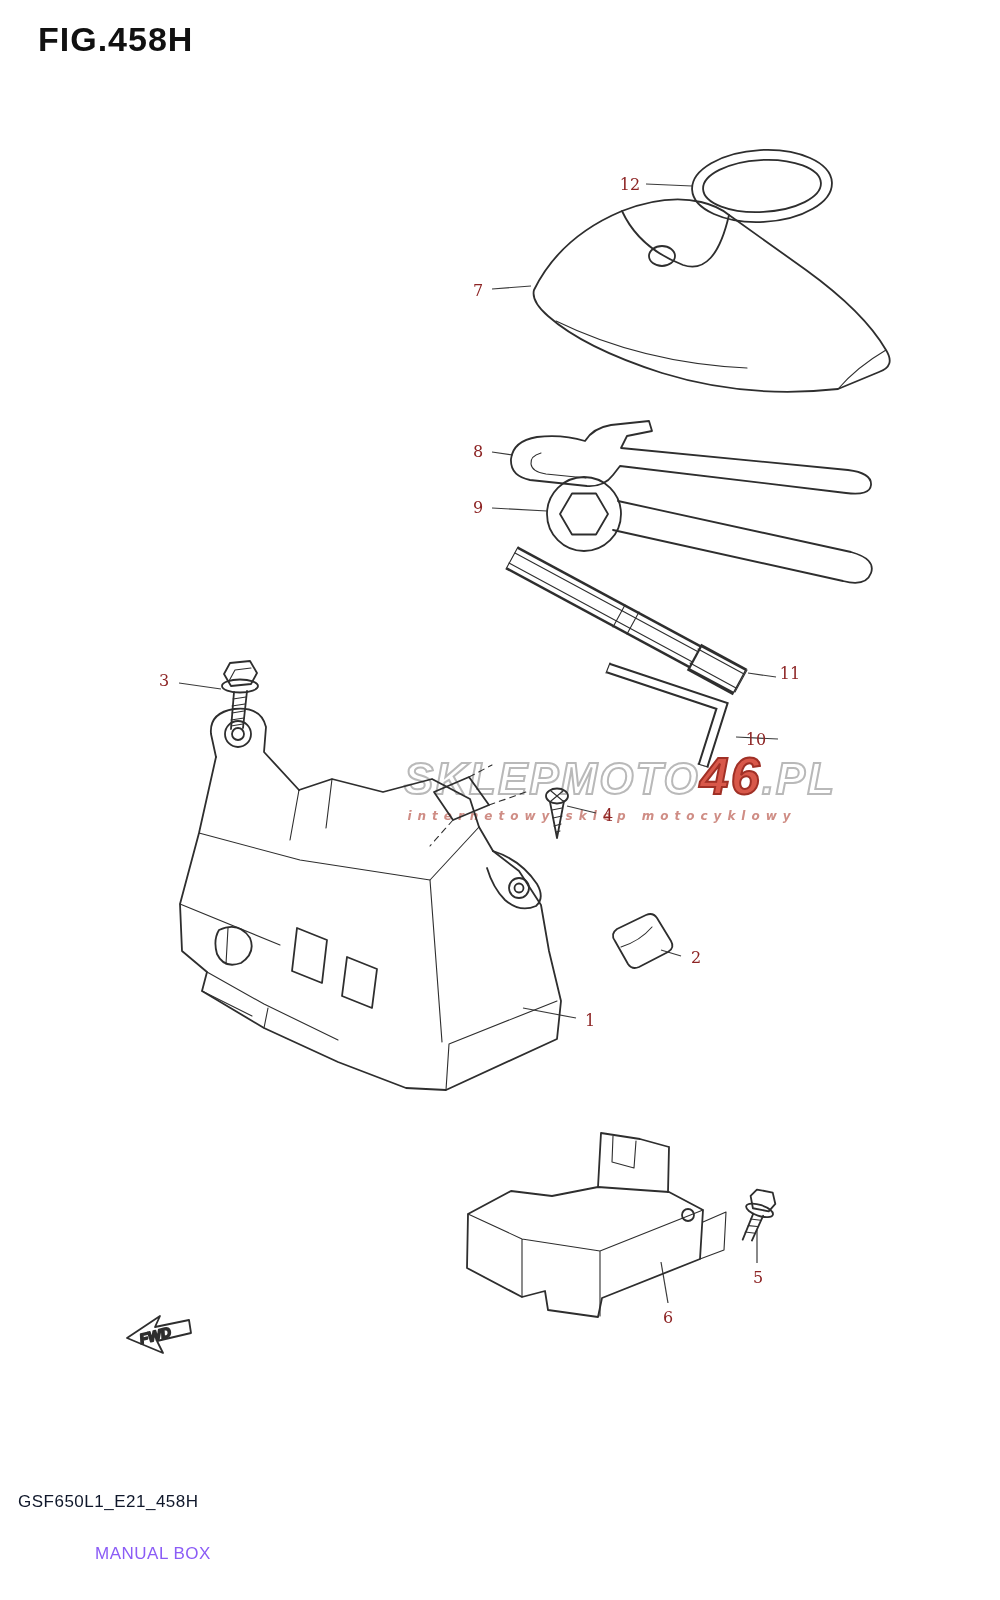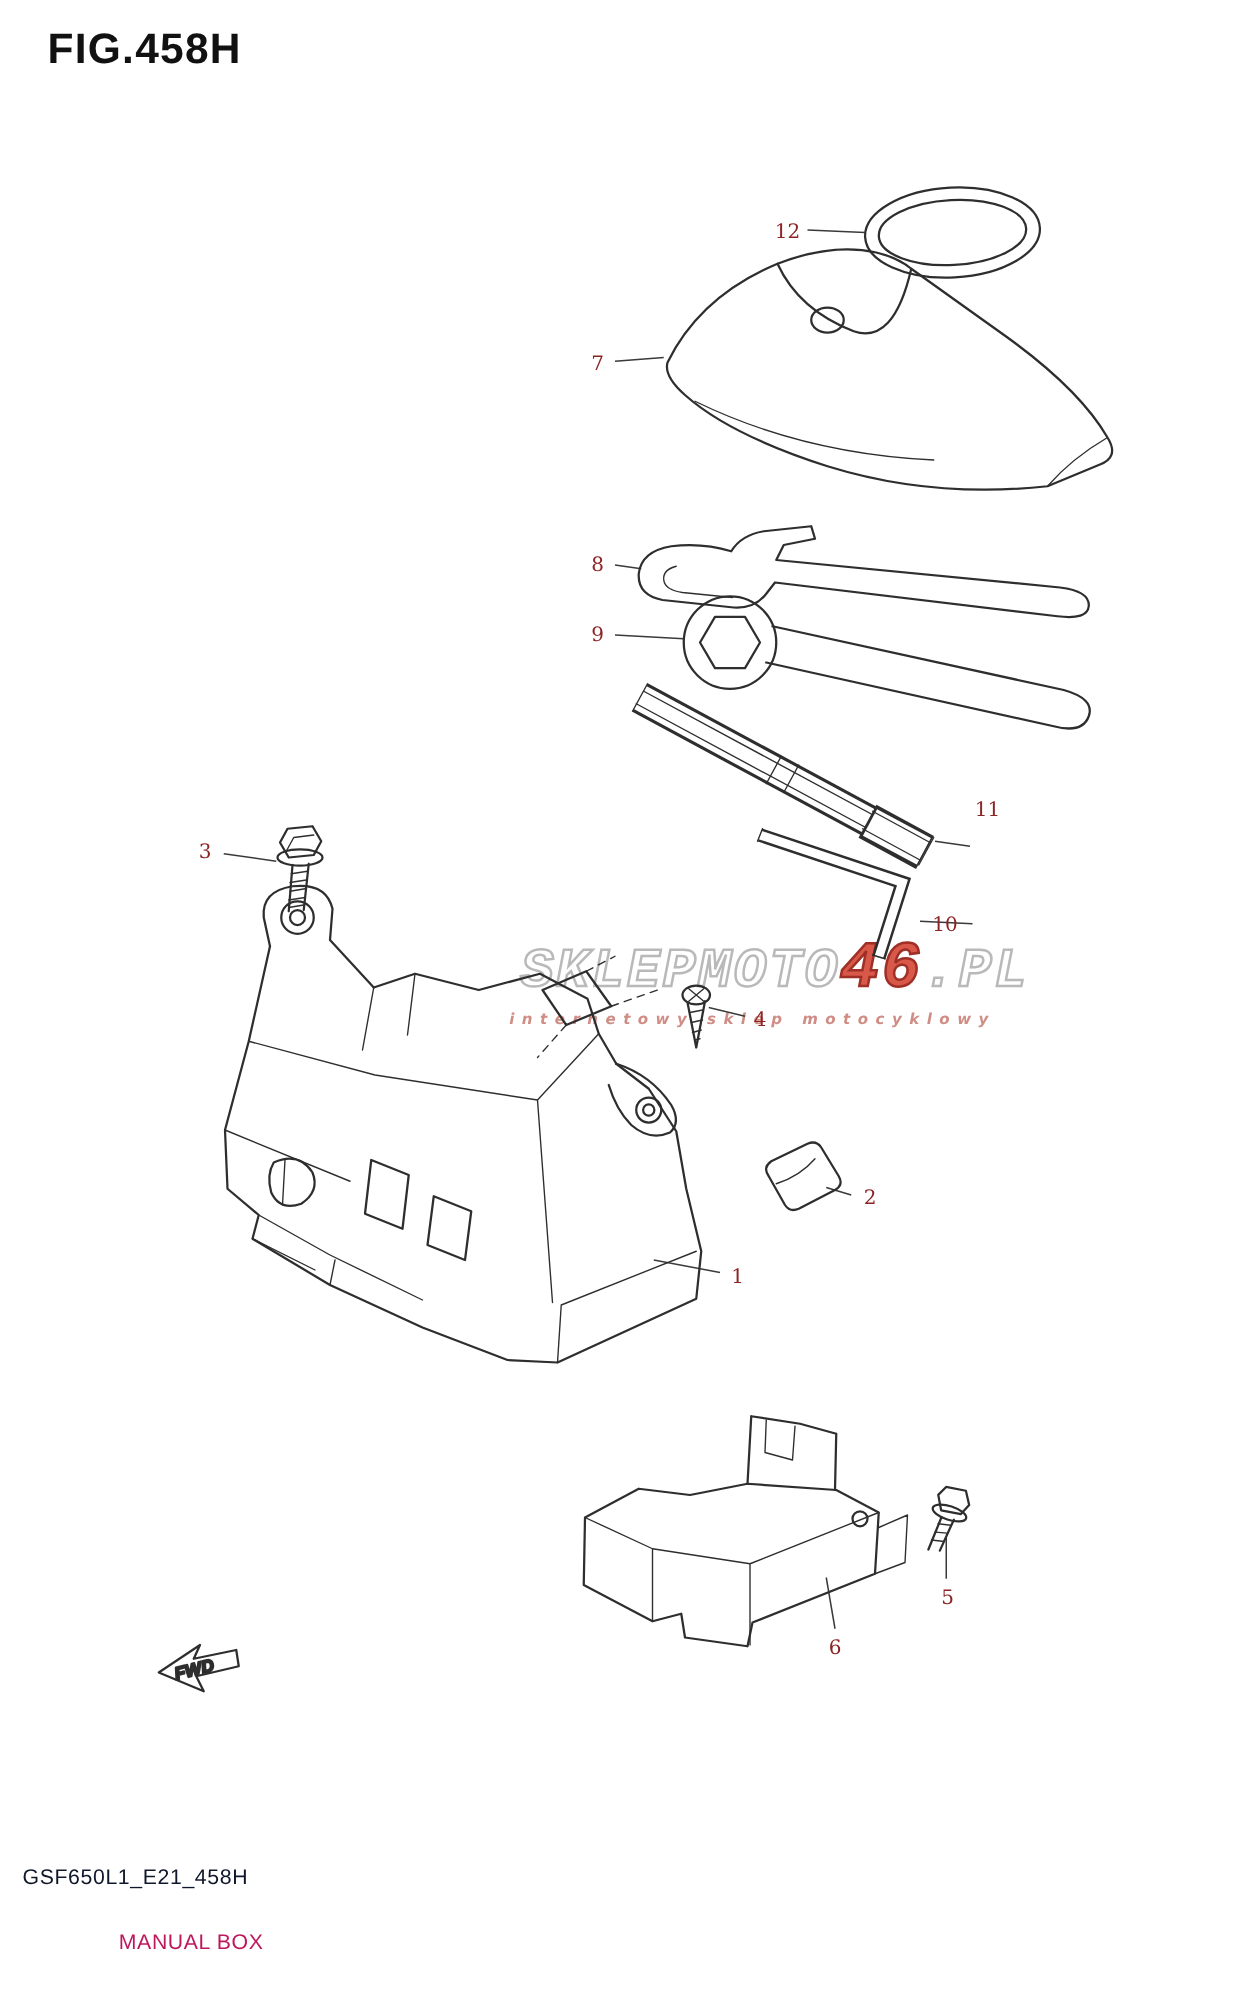--- a/index.html
+++ b/index.html
@@ -7,41 +7,41 @@
   .page { position:relative; width:1000px; height:1600px; background:#fff; overflow:hidden; }
 
   .fig-title {
     position:absolute; left:38px; top:20px; z-index:4;
     font-family:"Liberation Sans", sans-serif;
     font-weight:bold; font-size:34px; letter-spacing:1px; color:#111;
   }
 
   
   .watermark { position:absolute; left:362px; top:746px; width:480px; text-align:center; z-index:1; user-select:none; }
-  .wm-line { font-family:Liberation Mono, monospace; font-weight:bold; font-style:italic; font-size:44px; letter-spacing:2px; white-space:nowrap;margin-left:36px; }
+  .wm-line { font-family:Liberation Sans, sans-serif; font-weight:bold; font-style:italic; font-size:44px; letter-spacing:2px; white-space:nowrap;margin-left:36px; }
   .wm-main { -webkit-text-stroke:2px #b9b9b9; color:rgba(255,255,255,0.12); }
   .wm-accent { -webkit-text-stroke:2px #a03026; color:#d8584a; font-size:52px; }
   .wm-sub { margin-top:3px; font-family:"DejaVu Sans", sans-serif; font-size:12px; font-style:italic; font-weight:bold; letter-spacing:6px; color:#cf8d85; white-space:nowrap; }
 
   svg.diagram { position:absolute; left:0; top:0; z-index:2; }
   .line { fill:none; stroke:#2e2e2e; stroke-width:1.8; stroke-linecap:round; stroke-linejoin:round; }
   .thin { stroke-width:1.1; }
   .leader line { stroke:#3a3a3a; stroke-width:1.2; }
   .tube-outer { fill:none; stroke:#2e2e2e; }
   .tube-inner { fill:none; stroke:#ffffff; }
   .dashed { stroke-dasharray:6 5; }
   .fwd-text { font:italic bold 14px "Liberation Sans", sans-serif; fill:#1d1d1d; }
 
   .callout {
     position:absolute; z-index:3; transform:translate(-50%,-50%);
     font-family:"DejaVu Serif", serif; font-size:16px; color:#8d2424; line-height:1;
   }
 
   .footer-code { position:absolute; left:18px; top:1492px; z-index:4; font-size:17px; color:#0f172a; letter-spacing:0.5px; }
-  .footer-name { position:absolute; left:95px; top:1544px; z-index:4; font-size:17px; color:#be185d; letter-spacing:0.5px; }
+  .footer-name { position:absolute; left:95px; top:1544px; z-index:4; font-size:17px; color:#8b5cf6; letter-spacing:0.5px; }
 </style>
 </head>
 <body>
 
 <div class="page">
 
   <h1 class="fig-title">FIG.458H</h1>
 
   <div class="watermark">
     <div class="wm-line">
@@ -175,19 +175,19 @@
   <span class="callout" style="left:590px;top:1021px">1</span>
   <span class="callout" style="left:696px;top:958px">2</span>
   <span class="callout" style="left:164px;top:681px">3</span>
   <span class="callout" style="left:608px;top:816px">4</span>
   <span class="callout" style="left:758px;top:1278px">5</span>
   <span class="callout" style="left:668px;top:1318px">6</span>
   <span class="callout" style="left:478px;top:291px">7</span>
   <span class="callout" style="left:478px;top:452px">8</span>
   <span class="callout" style="left:478px;top:508px">9</span>
   <span class="callout" style="left:756px;top:740px">10</span>
-  <span class="callout" style="left:790px;top:648px">11</span>
+  <span class="callout" style="left:790px;top:674px">11</span>
   <span class="callout" style="left:630px;top:185px">12</span>
 
   <div class="footer-code">GSF650L1_E21_458H</div>
   <div class="footer-name">MANUAL BOX</div>
 
 </div>
 
 </body></html>

